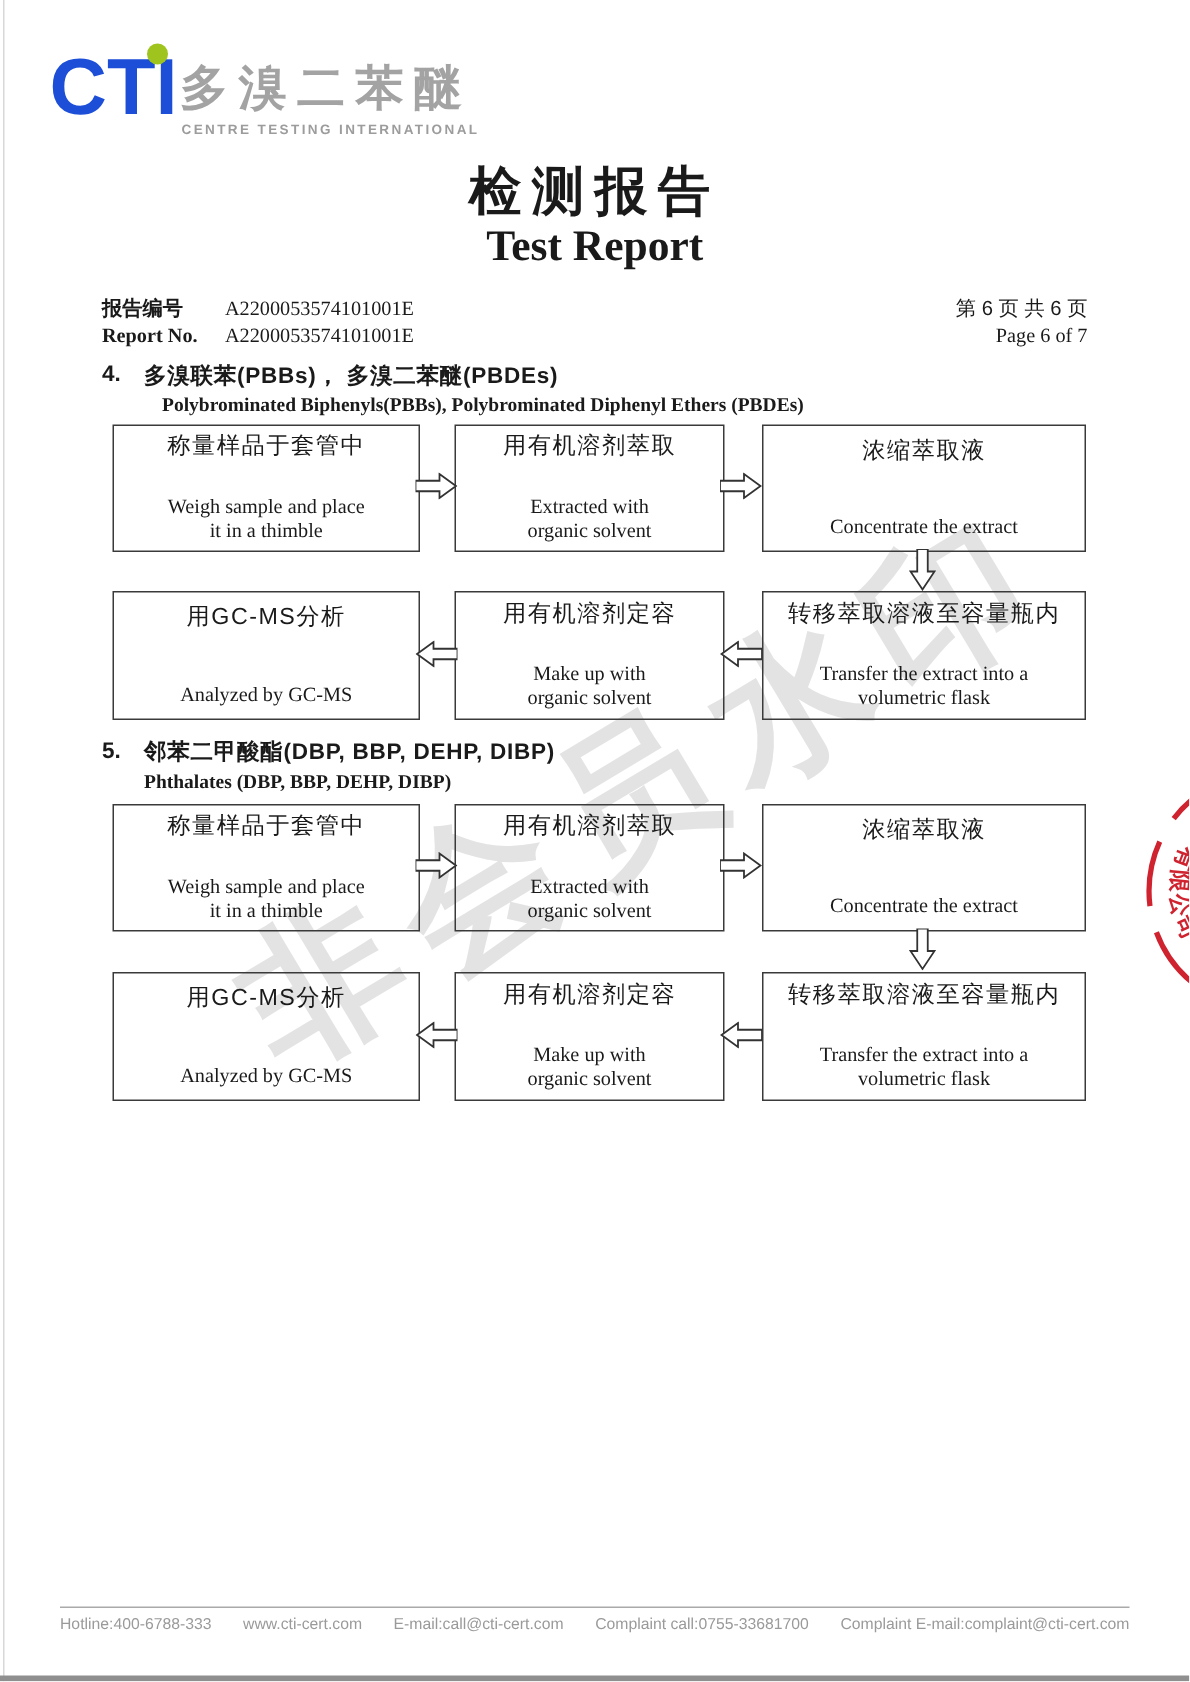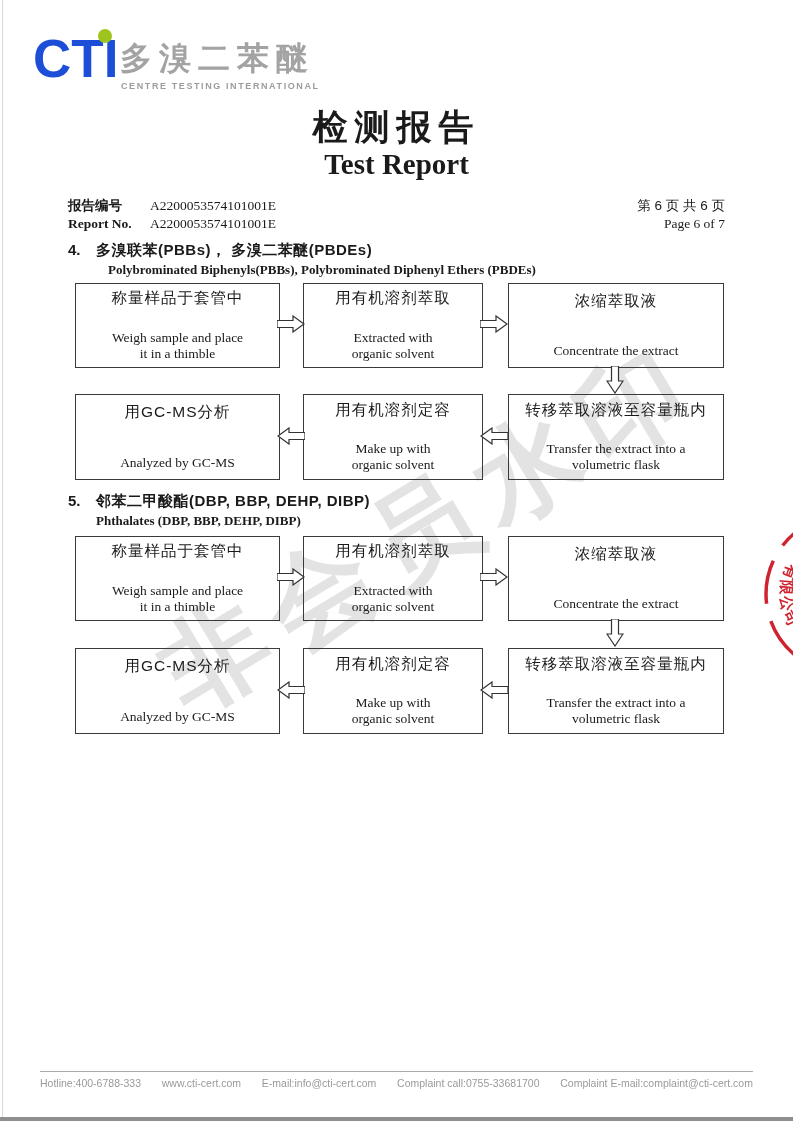--- a/index.html
+++ b/index.html
@@ -227,21 +227,21 @@
       </defs>
       <text font-size="15" font-weight="bold" fill="#cf2430" letter-spacing="2">
         <textPath href="#sealTextArc" startOffset="2">有限公司</textPath>
       </text>
     </svg>
 
     <div class="footer-line"></div>
     <div class="footer">
       <span>Hotline:400-6788-333</span>
       <span>www.cti-cert.com</span>
-      <span>E-mail:info@cti-cert.com</span>
+      <span>E-mail:call@cti-cert.com</span>
       <span>Complaint call:0755-33681700</span>
       <span>Complaint E-mail:complaint@cti-cert.com</span>
     </div>
 
   </div>
 
   <div class="left-edge"></div>
   <div class="bottom-bar"></div>
 </div>
 

